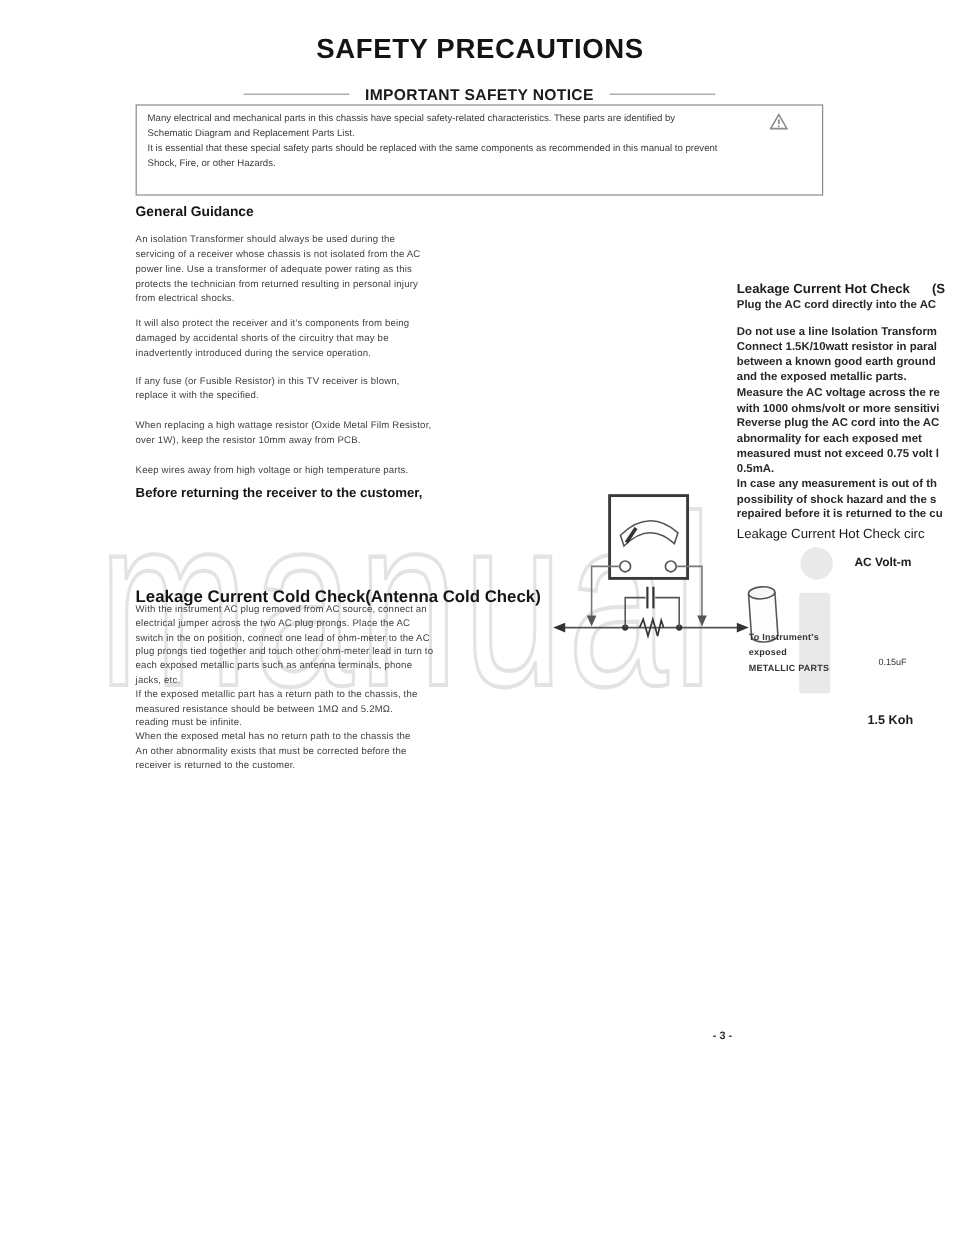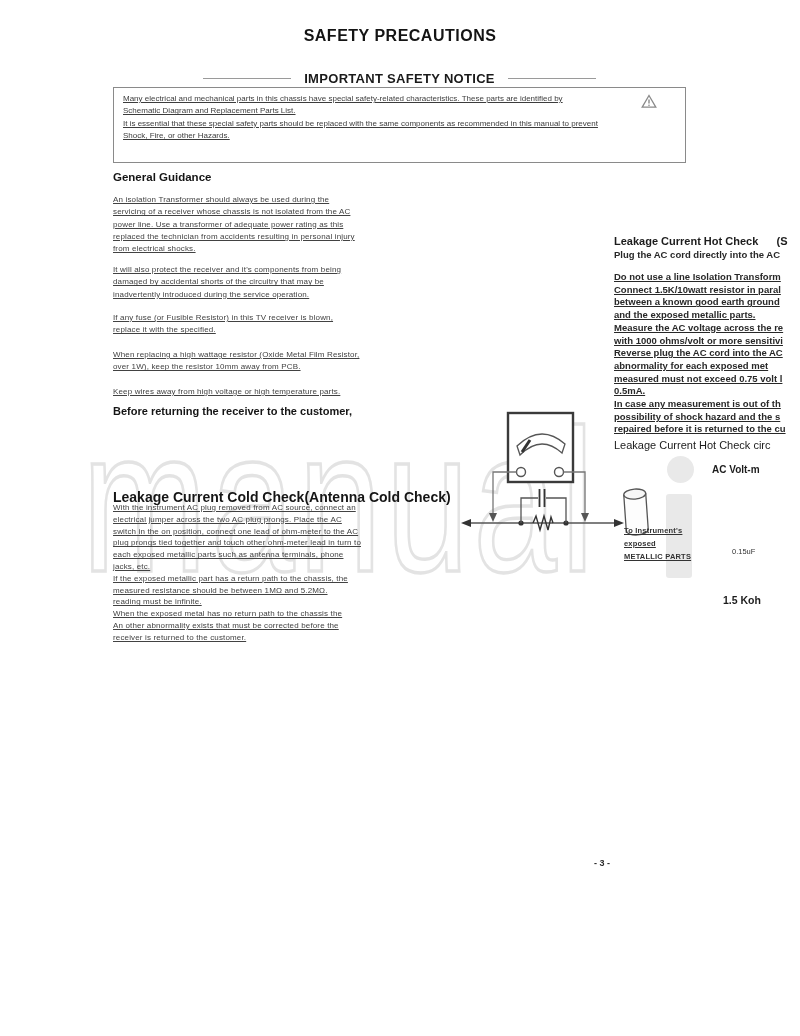--- a/index.html
+++ b/index.html
@@ -13,31 +13,31 @@
   .watermark {
     z-index:0; left:82px; top:420px; font-size:150px; line-height:0.8;
     letter-spacing:4px; font-weight:normal; color:transparent;
     -webkit-text-stroke:2.5px #e3e3e3; transform:scaleY(1.35); transform-origin:top left;
     user-select:none; white-space:pre;
   }
   .wm-dot { z-index:0; left:667px; top:456px; width:27px; height:27px; border-radius:50%; background:#e9e9e9; }
   .wm-bar { z-index:0; left:666px; top:494px; width:26px; height:84px; border-radius:3px; background:#e9e9e9; }
 
   .title { left:0; right:0; top:27px; margin:0; text-align:center;
-           font-size:16px; font-weight:bold; letter-spacing:0.5px; color:#141414; }
+           font-size:23px; font-weight:bold; letter-spacing:0.5px; color:#141414; }
 
   .notice-head { left:113px; top:71px; width:573px; display:flex; align-items:center; justify-content:center; gap:13px; }
   .notice-head .rule { width:88px; height:0; border-top:1.5px solid #9a9a9a; }
   .nh-text { font-size:13px; font-weight:bold; color:#1a1a1a; letter-spacing:0.3px; white-space:pre; }
 
   .notice-box { left:113px; top:87px; width:571px; height:74px; border:1.5px solid #8a8a8a; background:#fff; }
   .notice-text { position:absolute; left:9px; top:5px; font-size:8px; line-height:12.4px; color:#3c3c3c; }
   .warn { position:absolute; left:527px; top:6px; }
 
-  .tl { white-space:pre;text-decoration:underline; }
+  .tl { white-space:pre; }
 
   .h-gg     { left:113px; top:171px; margin:0; font-size:11.5px; font-weight:bold; color:#151515; }
   .para     { left:113px; width:360px; font-size:8px; line-height:12.3px; color:#424242; letter-spacing:0.15px; }
   .p1 { top:194px; } .p2 { top:264px; } .p3 { top:312px; } .p4 { top:349px; } .p5 { top:386px; }
   .h-before { left:113px; top:405px; margin:0; font-size:11px; font-weight:bold; color:#151515; }
   .p6 { top:427px; }
   .h-cold   { left:113px; top:489px; margin:0; font-size:14px; font-weight:bold; color:#151515; }
   .p7 { top:502px; line-height:11.8px; }
 
   .rc-h1   { left:614px; top:235px; width:182px; font-size:11px; font-weight:bold; color:#1c1c1c; white-space:pre; overflow:hidden; }
@@ -82,21 +82,21 @@
       <line x1="8" y1="5.5" x2="8" y2="9.5" stroke="#8a8a8a" stroke-width="1.4"></line>
       <circle cx="8" cy="11.3" r="0.8" fill="#8a8a8a"></circle>
     </svg>
   </div>
 
   <h2 class="h-gg">General Guidance</h2>
   <div class="para p1">
       <div class="tl">An isolation Transformer should always be used during the</div>
       <div class="tl">servicing of a receiver whose chassis is not isolated from the AC</div>
       <div class="tl">power line. Use a transformer of adequate power rating as this</div>
-      <div class="tl">replaced the technician from accidents resulting in personal injury</div>
+      <div class="tl">protects the technician from returned resulting in personal injury</div>
       <div class="tl">from electrical shocks.</div>
     </div>
   <div class="para p2">
       <div class="tl">It will also protect the receiver and it's components from being</div>
       <div class="tl">damaged by accidental shorts of the circuitry that may be</div>
       <div class="tl">inadvertently introduced during the service operation.</div>
     </div>
   <div class="para p3">
       <div class="tl">If any fuse (or Fusible Resistor) in this TV receiver is blown,</div>
       <div class="tl">replace it with the specified.</div>

